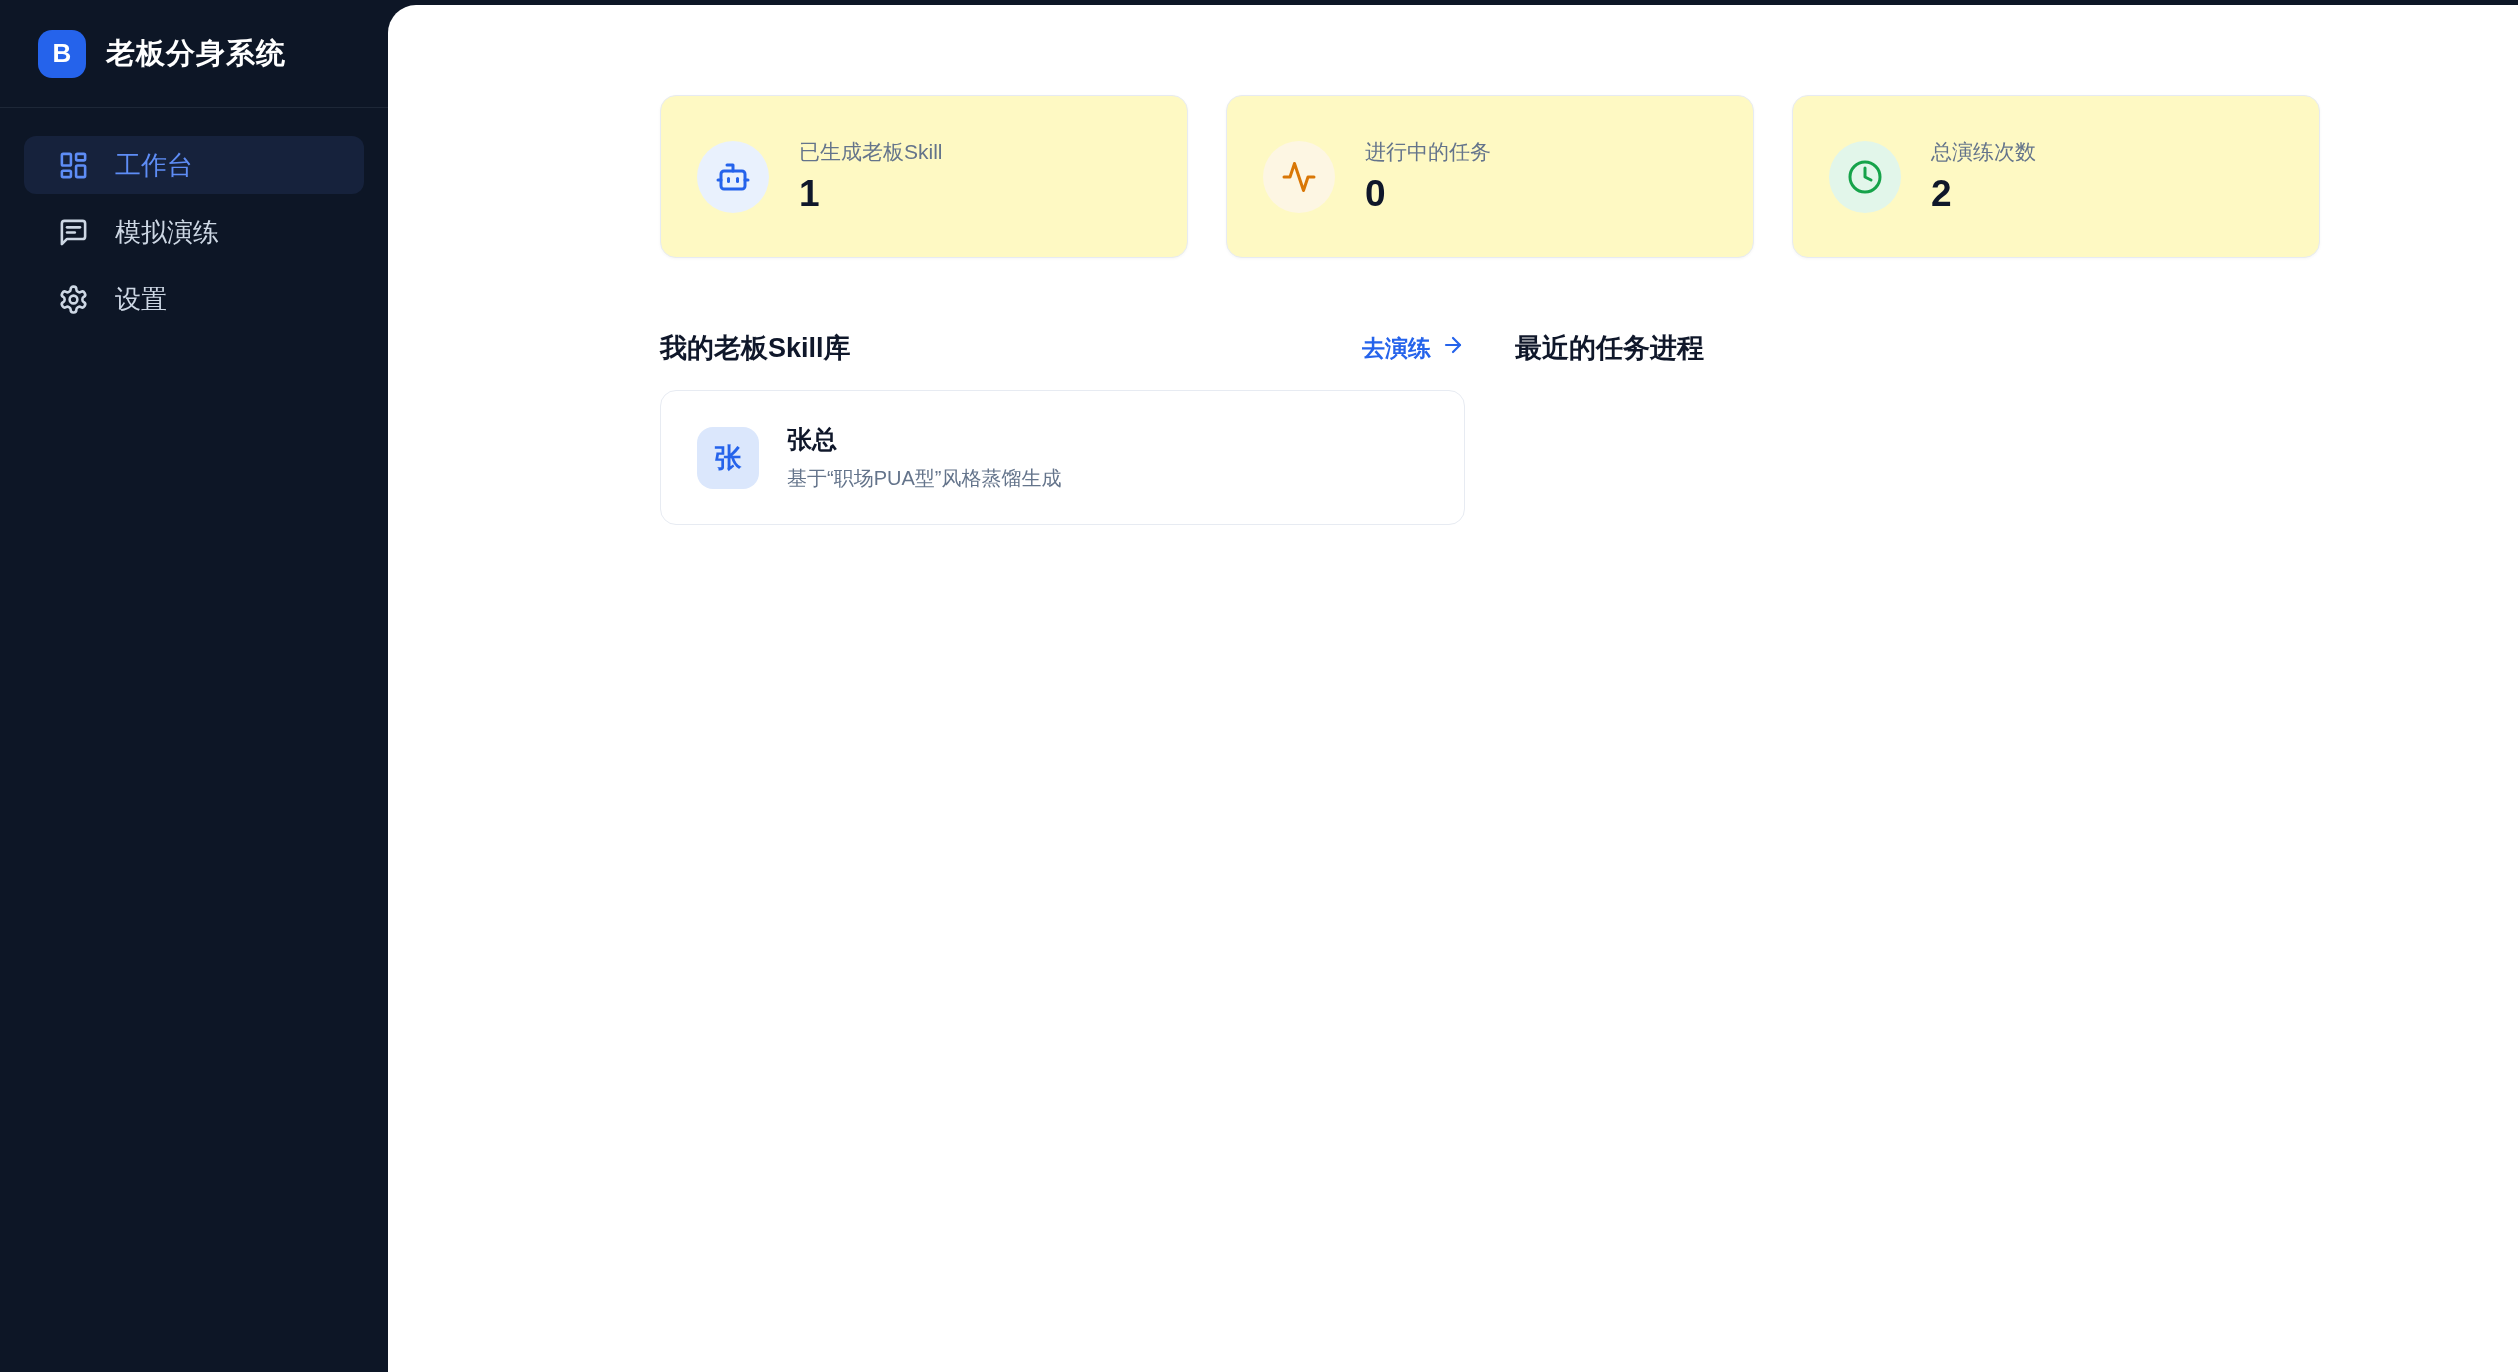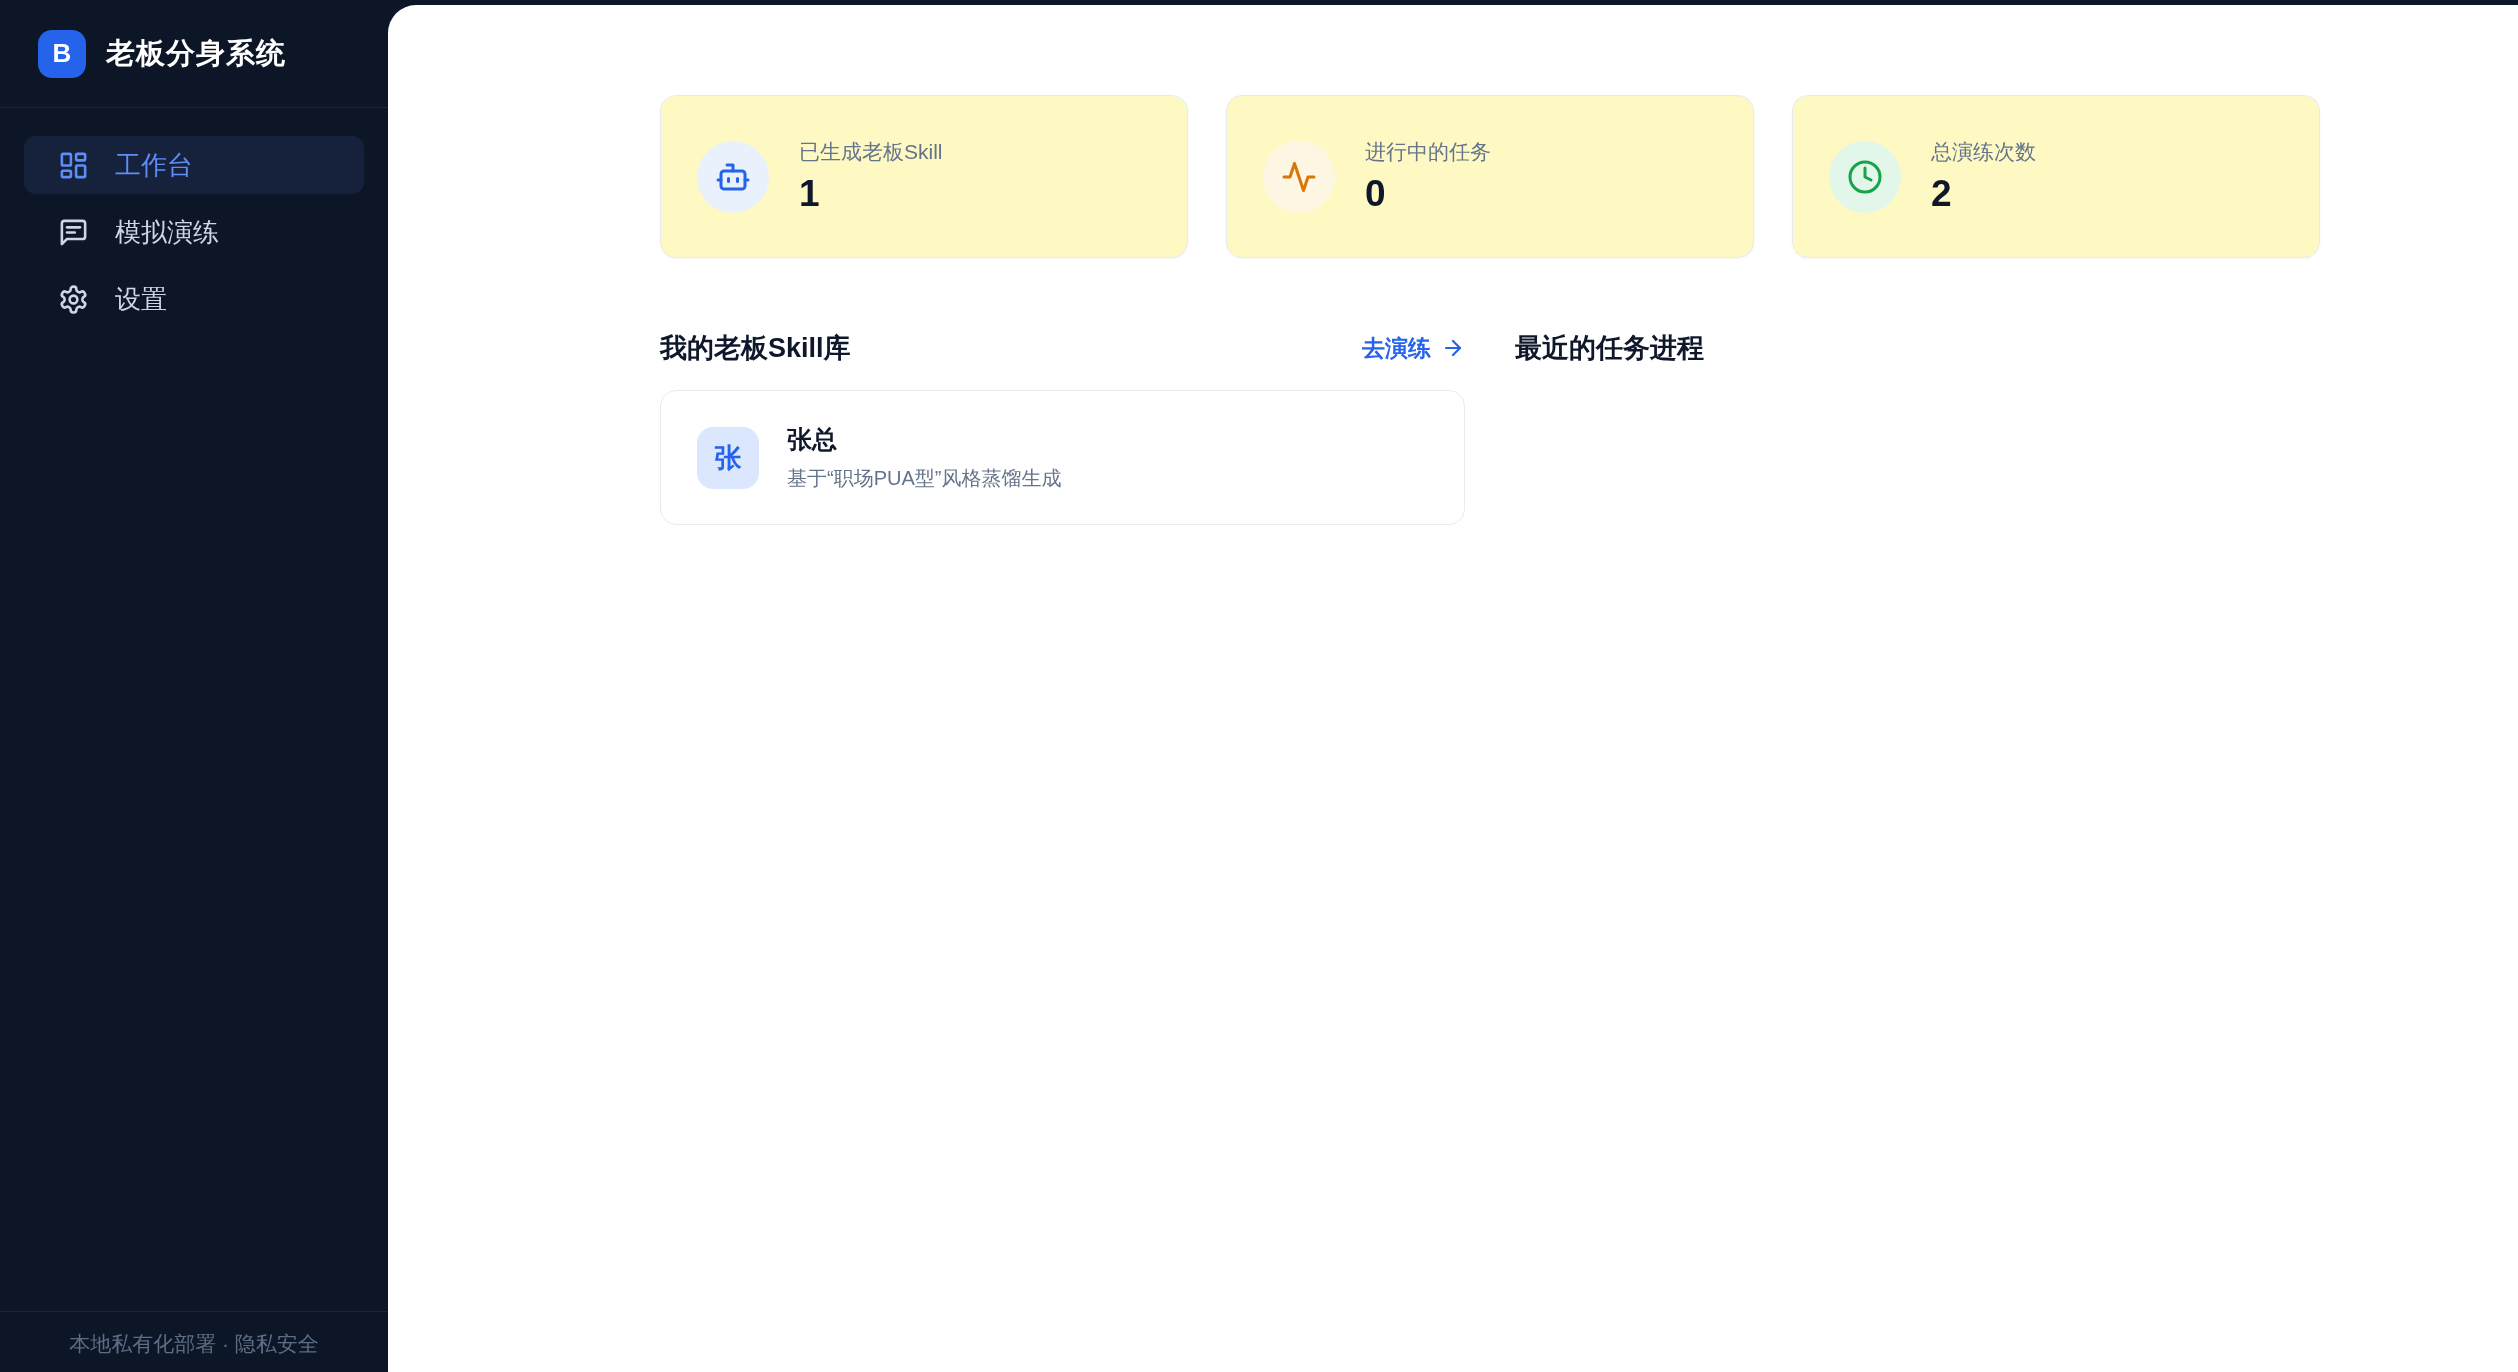--- a/index.html
+++ b/index.html
@@ -71,21 +71,21 @@
   }
   .stat-icon svg { width: 36px; height: 36px; }
   .stat-label { color: #64748b; font-size: 21px; }
   .stat-value { color: #0f172a; font-size: 37px; font-weight: 700; margin-top: 7px; }
 
   
   .sections { display: grid; grid-template-columns: 1fr 1fr; gap: 50px; margin-top: 72px; }
   .section-head { display: flex; justify-content: space-between; align-items: center; height: 36px; }
   .section-title { color: #0f172a; font-size: 27px; font-weight: 700; }
   .section-link {
-    display: inline-flex; align-items: center; gap: 10px;
+    display: inline-flex; align-items: flex-start; gap: 10px;
     font-size: 23px; font-weight: 600; cursor: pointer; text-decoration: none;
   }
   .section-link svg { width: 24px; height: 24px; }
 
   .skill-card {
     margin-top: 24px; border: 1.5px solid #e7ebf2; border-radius: 16px;
     padding: 32px 36px; display: flex; align-items: center; gap: 28px;
     background: #ffffff; cursor: pointer;
   }
   .skill-avatar {
@@ -147,21 +147,20 @@
 
       <div class="nav-item">
         <svg viewBox="0 0 24 24" fill="none" stroke="currentColor" stroke-width="2" stroke-linecap="round" stroke-linejoin="round">
           <path d="M12.22 2h-.44a2 2 0 0 0-2 2v.18a2 2 0 0 1-1 1.73l-.43.25a2 2 0 0 1-2 0l-.15-.08a2 2 0 0 0-2.73.73l-.22.38a2 2 0 0 0 .73 2.73l.15.1a2 2 0 0 1 1 1.72v.51a2 2 0 0 1-1 1.74l-.15.09a2 2 0 0 0-.73 2.73l.22.38a2 2 0 0 0 2.73.73l.15-.08a2 2 0 0 1 2 0l.43.25a2 2 0 0 1 1 1.73V20a2 2 0 0 0 2 2h.44a2 2 0 0 0 2-2v-.18a2 2 0 0 1 1-1.73l.43-.25a2 2 0 0 1 2 0l.15.08a2 2 0 0 0 2.73-.73l.22-.39a2 2 0 0 0-.73-2.73l-.15-.08a2 2 0 0 1-1-1.74v-.5a2 2 0 0 1 1-1.74l.15-.09a2 2 0 0 0 .73-2.73l-.22-.38a2 2 0 0 0-2.73-.73l-.15.08a2 2 0 0 1-2 0l-.43-.25a2 2 0 0 1-1-1.73V4a2 2 0 0 0-2-2z"></path>
           <circle cx="12" cy="12" r="3"></circle>
         </svg>
         <span>设置</span>
       </div>
     </nav>
 
-    <div class="side-footer">本地私有化部署 · 隐私安全</div>
   </aside>
 
   <main class="main">
 
 
     <div class="stats">
 
       <div class="stat-card">
         <div class="stat-icon" style="background: rgb(233, 241, 253); color: rgb(37, 99, 235);">
           <svg viewBox="0 0 24 24" fill="none" stroke="currentColor" stroke-width="2" stroke-linecap="round" stroke-linejoin="round">

